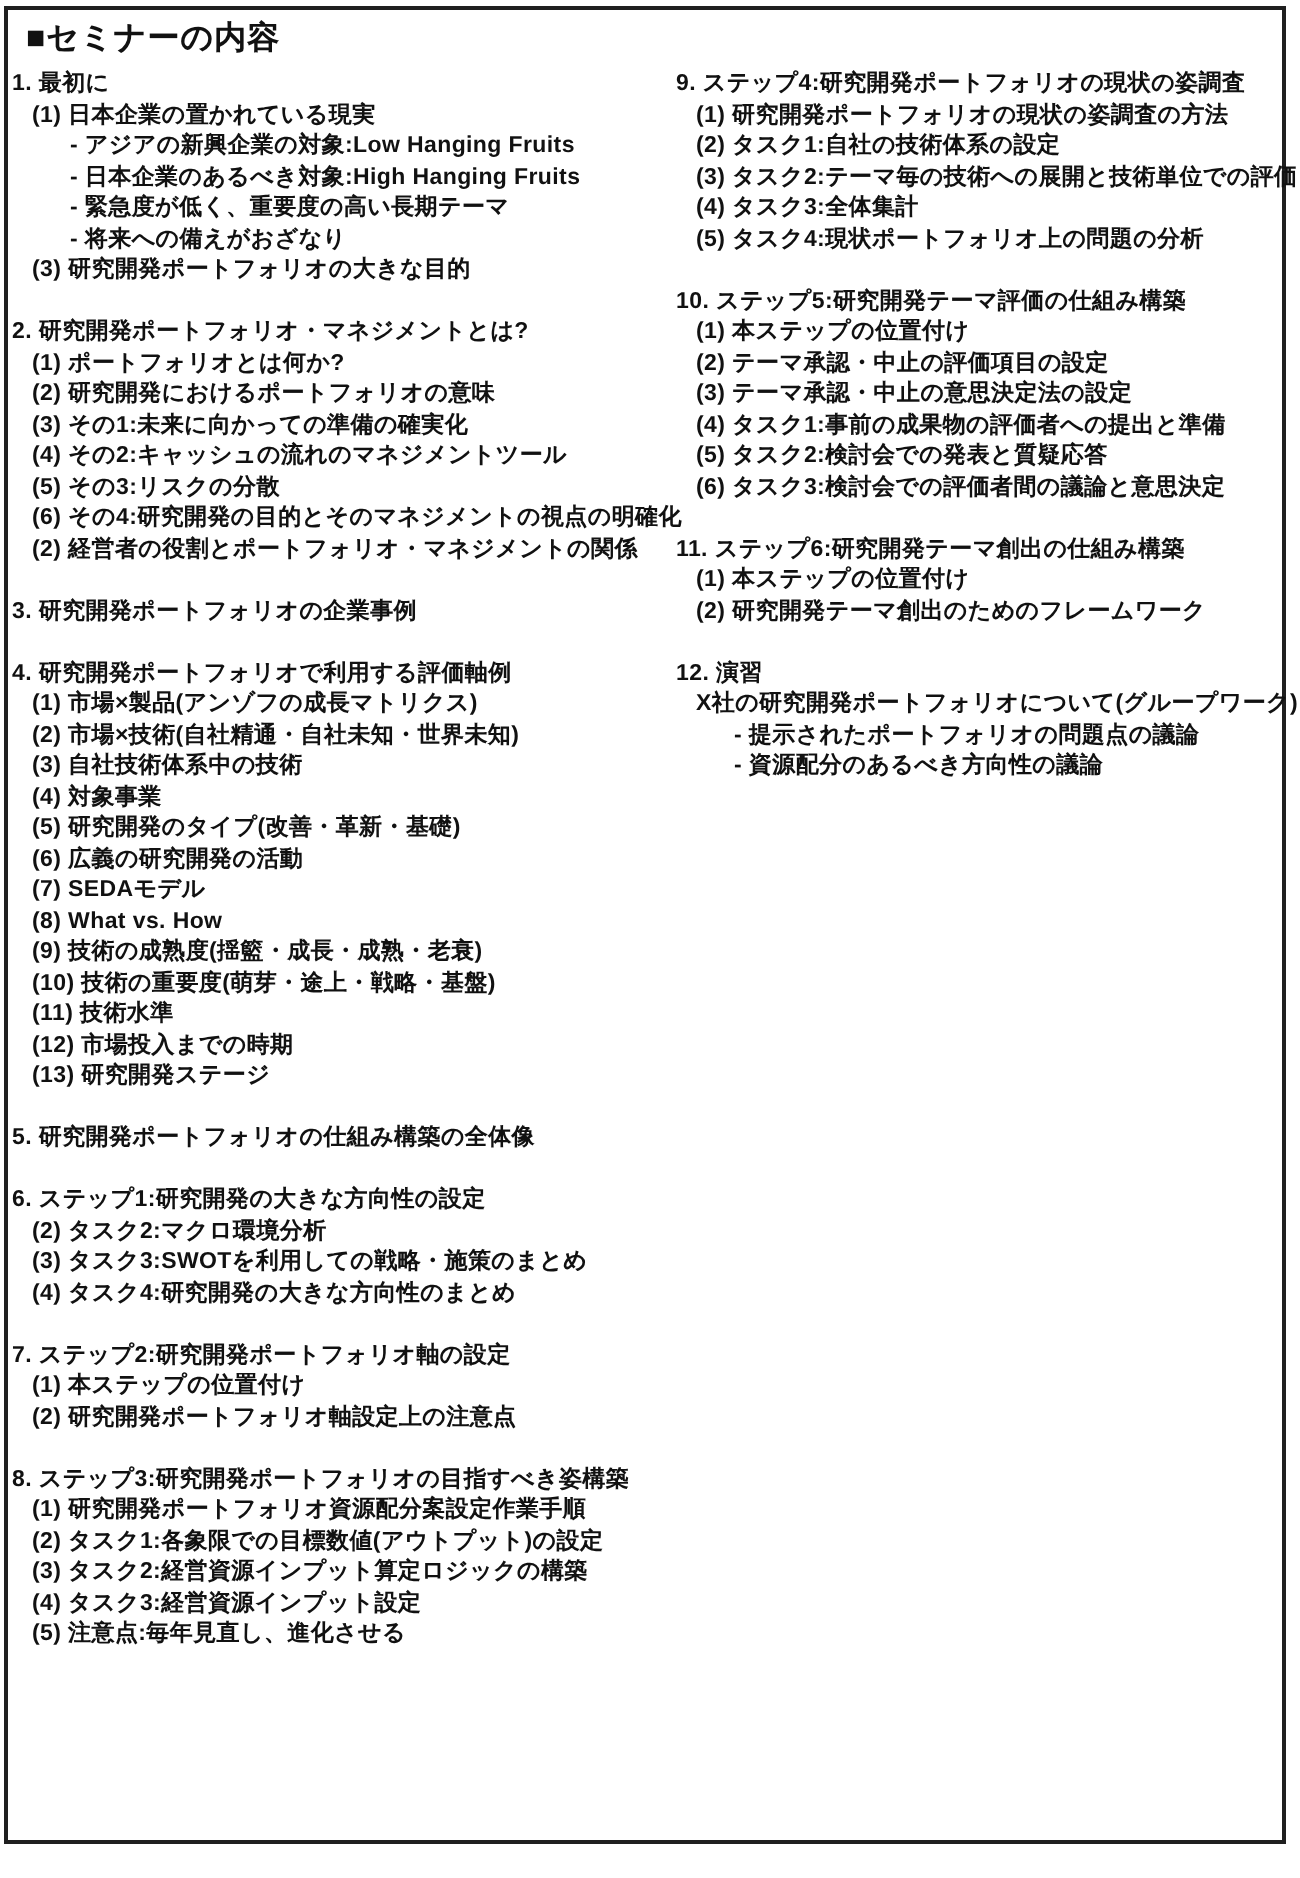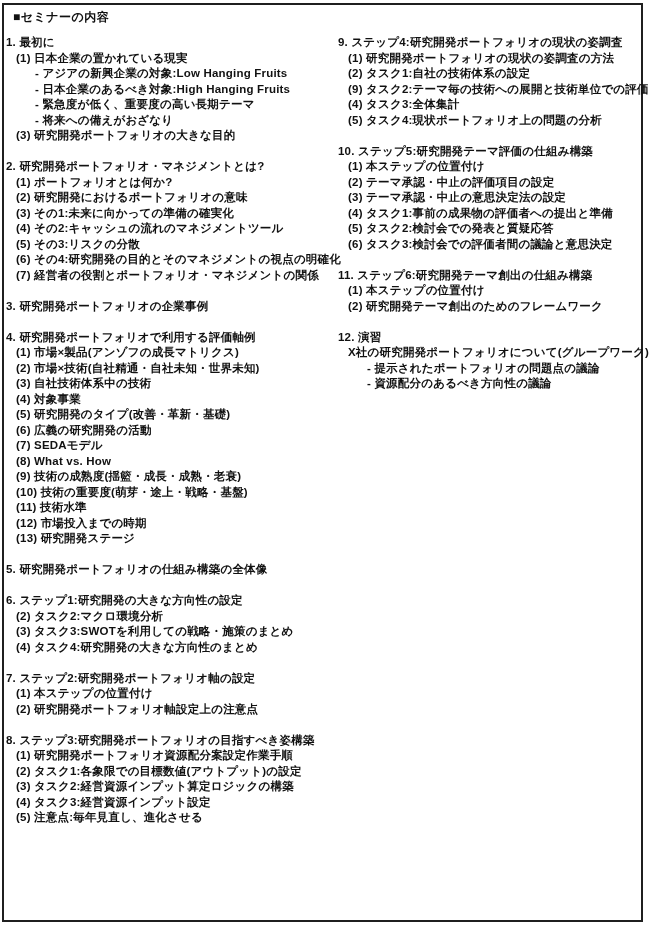--- a/index.html
+++ b/index.html
@@ -14,21 +14,21 @@
   .frame {
     position:absolute;
     left:2px; top:3px;
     width:641px; height:919px;
     border:2px solid #1f1f1f;
     box-sizing:border-box;
   }
   .doc-title {
     position:absolute;
     left:13px; top:9px;
-    font-size:12px;
+    font-size:16px;
     font-weight:700;
     letter-spacing:0.5px;
     white-space:nowrap;
   }
   .col {
     position:absolute;
     top:35px;
     font-size:11.5px;
     font-weight:600;
     line-height:15.5px;
@@ -61,21 +61,21 @@
         <div class="line lv1">(3) 研究開発ポートフォリオの大きな目的</div>
       </div>
       <div class="section">
         <div class="line lv0">2. 研究開発ポートフォリオ・マネジメントとは?</div>
         <div class="line lv1">(1) ポートフォリオとは何か?</div>
         <div class="line lv1">(2) 研究開発におけるポートフォリオの意味</div>
         <div class="line lv1">(3) その1:未来に向かっての準備の確実化</div>
         <div class="line lv1">(4) その2:キャッシュの流れのマネジメントツール</div>
         <div class="line lv1">(5) その3:リスクの分散</div>
         <div class="line lv1">(6) その4:研究開発の目的とそのマネジメントの視点の明確化</div>
-        <div class="line lv1">(7) 経営者の役割とポートフォリオ・マネジメントの関係</div>
+        <div class="line lv1">(2) 経営者の役割とポートフォリオ・マネジメントの関係</div>
       </div>
       <div class="section">
         <div class="line lv0">3. 研究開発ポートフォリオの企業事例</div>
       </div>
       <div class="section">
         <div class="line lv0">4. 研究開発ポートフォリオで利用する評価軸例</div>
         <div class="line lv1">(1) 市場×製品(アンゾフの成長マトリクス)</div>
         <div class="line lv1">(2) 市場×技術(自社精通・自社未知・世界未知)</div>
         <div class="line lv1">(3) 自社技術体系中の技術</div>
         <div class="line lv1">(4) 対象事業</div>
@@ -110,21 +110,21 @@
         <div class="line lv1">(3) タスク2:経営資源インプット算定ロジックの構築</div>
         <div class="line lv1">(4) タスク3:経営資源インプット設定</div>
         <div class="line lv1">(5) 注意点:毎年見直し、進化させる</div>
       </div>
     </div>
   <div class="col col-right">
       <div class="section">
         <div class="line lv0">9. ステップ4:研究開発ポートフォリオの現状の姿調査</div>
         <div class="line lv1">(1) 研究開発ポートフォリオの現状の姿調査の方法</div>
         <div class="line lv1">(2) タスク1:自社の技術体系の設定</div>
-        <div class="line lv1">(9) タスク2:テーマ毎の技術への展開と技術単位での評価</div>
+        <div class="line lv1">(3) タスク2:テーマ毎の技術への展開と技術単位での評価</div>
         <div class="line lv1">(4) タスク3:全体集計</div>
         <div class="line lv1">(5) タスク4:現状ポートフォリオ上の問題の分析</div>
       </div>
       <div class="section">
         <div class="line lv0">10. ステップ5:研究開発テーマ評価の仕組み構築</div>
         <div class="line lv1">(1) 本ステップの位置付け</div>
         <div class="line lv1">(2) テーマ承認・中止の評価項目の設定</div>
         <div class="line lv1">(3) テーマ承認・中止の意思決定法の設定</div>
         <div class="line lv1">(4) タスク1:事前の成果物の評価者への提出と準備</div>
         <div class="line lv1">(5) タスク2:検討会での発表と質疑応答</div>

